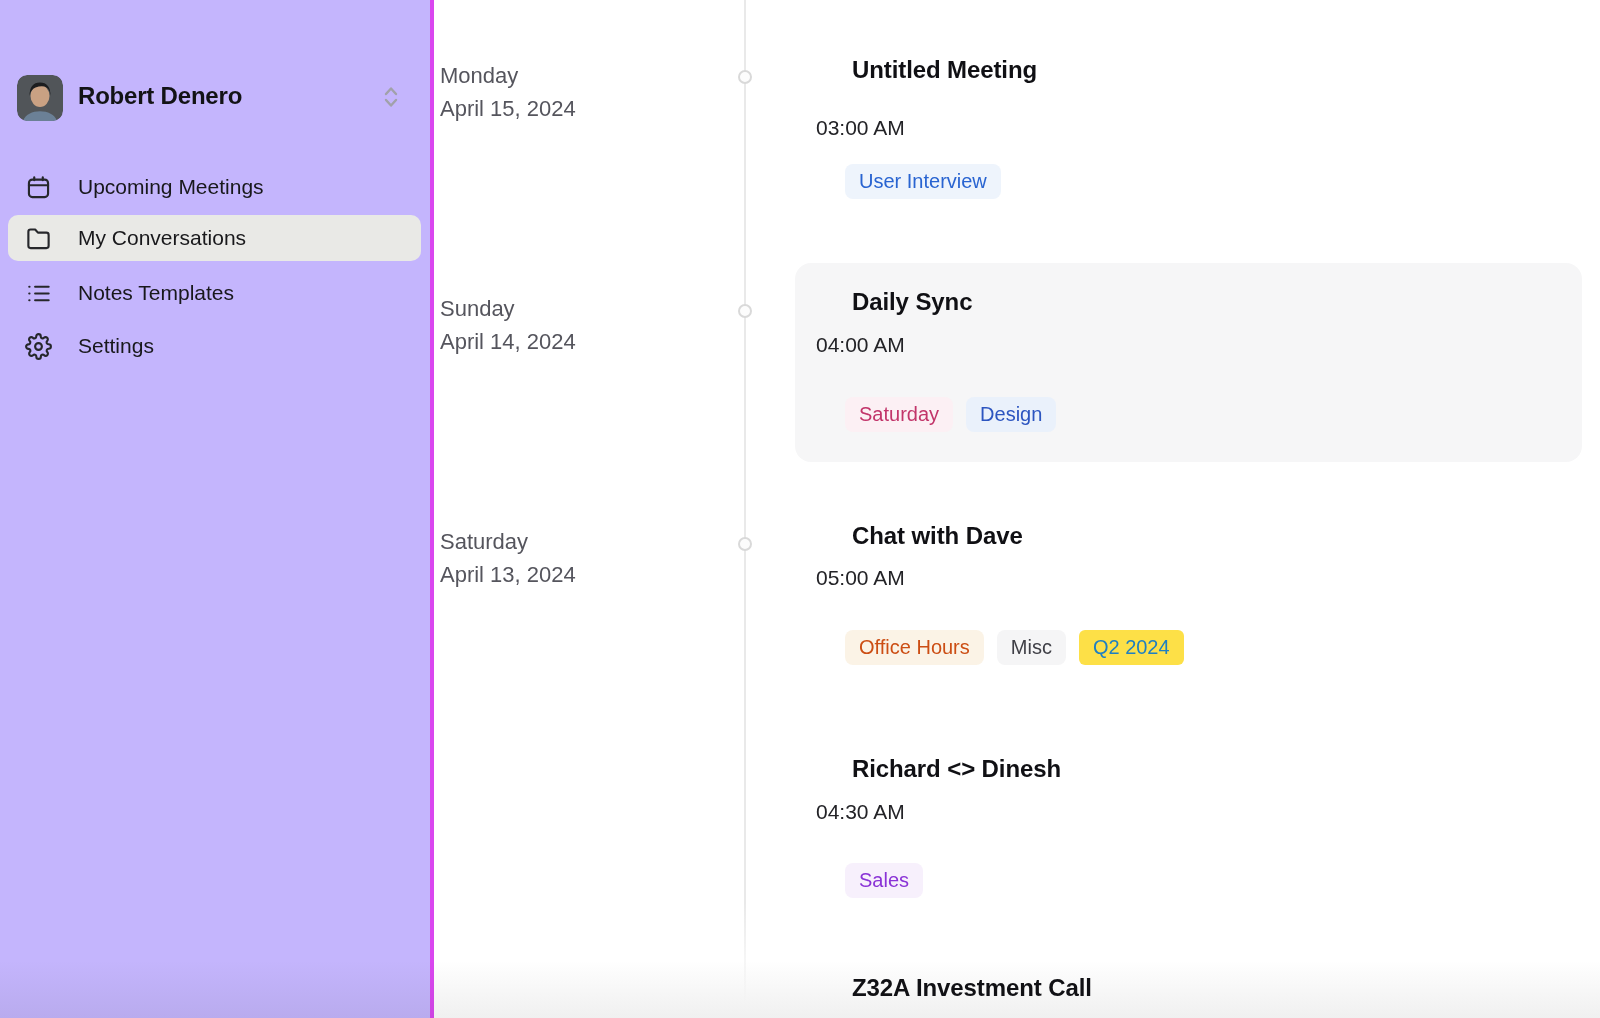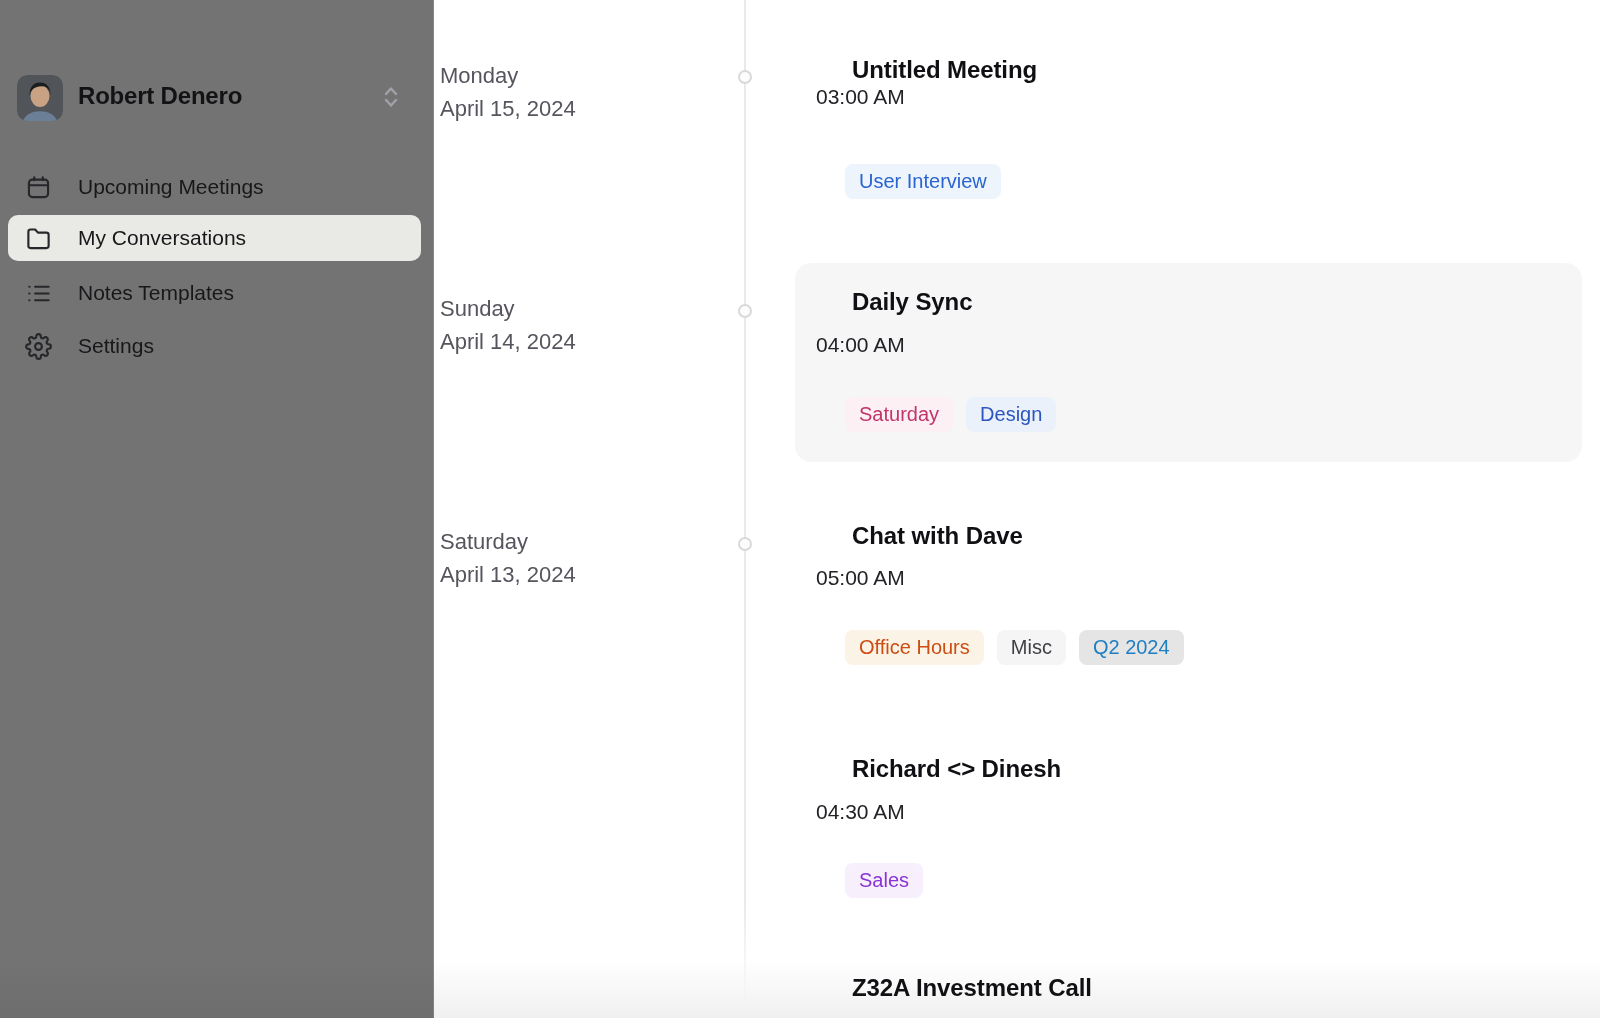--- a/index.html
+++ b/index.html
@@ -6,21 +6,21 @@
   html,body { margin:0; padding:0; }
   body {
     width:1600px; height:1018px; overflow:hidden; position:relative;
     font-family:"Liberation Sans", sans-serif; background:#ffffff;
   }
   .page { position:absolute; inset:0; }
 
   
   .sidebar {
     position:absolute; left:0; top:0; width:434px; height:1018px;
-    background:#737373; border-right:1px solid #d946ef;
+    background:#c4b5fd; border-right:4px solid #d946ef;
   }
   .account-switcher { position:absolute; left:0; top:64px; width:434px; height:66px; cursor:pointer; }
   .avatar {
     position:absolute; left:17px; top:11px; width:46px; height:46px;
     border-radius:10px; overflow:hidden; display:block;
   }
   .user-name {
     position:absolute; left:78px; top:18px; font-size:24px; font-weight:600;
     color:#131316; letter-spacing:-0.2px; white-space:nowrap;
   }
@@ -154,39 +154,39 @@
 
   <div class="date-label" style="top:295px">Sunday</div>
   <div class="date-label" style="top:328px">April 14, 2024</div>
   <div class="timeline-dot" style="top:304px"></div>
 
   <div class="date-label" style="top:528px">Saturday</div>
   <div class="date-label" style="top:561px">April 13, 2024</div>
   <div class="timeline-dot" style="top:537px"></div>
 
   <div class="meeting-title" style="top:54px">Untitled Meeting</div>
-  <div class="meeting-time" style="top:84px">03:00 AM</div>
+  <div class="meeting-time" style="top:115px">03:00 AM</div>
   <div class="tag-row" style="top:164px">
     <span class="tag" style="color: rgb(41, 100, 209); background: rgb(238, 244, 252);">User Interview</span>
   </div>
 
   <div class="highlight-card"></div>
   <div class="meeting-title" style="top:286px">Daily Sync</div>
   <div class="meeting-time" style="top:332px">04:00 AM</div>
   <div class="tag-row" style="top:397px">
     <span class="tag" style="color: rgb(194, 53, 106); background: rgb(252, 240, 244);">Saturday</span>
     <span class="tag" style="color: rgb(44, 85, 192); background: rgb(234, 241, 251);">Design</span>
   </div>
 
   <div class="meeting-title" style="top:520px">Chat with Dave</div>
   <div class="meeting-time" style="top:565px">05:00 AM</div>
   <div class="tag-row" style="top:630px">
     <span class="tag" style="color: rgb(204, 78, 20); background: rgb(251, 243, 230);">Office Hours</span>
     <span class="tag" style="color: rgb(63, 63, 70); background: rgb(245, 245, 246);">Misc</span>
-    <span class="tag" style="color: rgb(30, 127, 194); background: #e5e5e5;">Q2 2024</span>
+    <span class="tag" style="color: rgb(30, 127, 194); background: #fde047; border-radius: 6px;">Q2 2024</span>
   </div>
 
   <div class="meeting-title" style="top:753px">Richard &lt;&gt; Dinesh</div>
   <div class="meeting-time" style="top:799px">04:30 AM</div>
   <div class="tag-row" style="top:863px">
     <span class="tag" style="color: rgb(138, 51, 214); background: rgb(247, 240, 252);">Sales</span>
   </div>
 
   <div class="meeting-title" style="top:972px">Z32A Investment Call</div>
 

